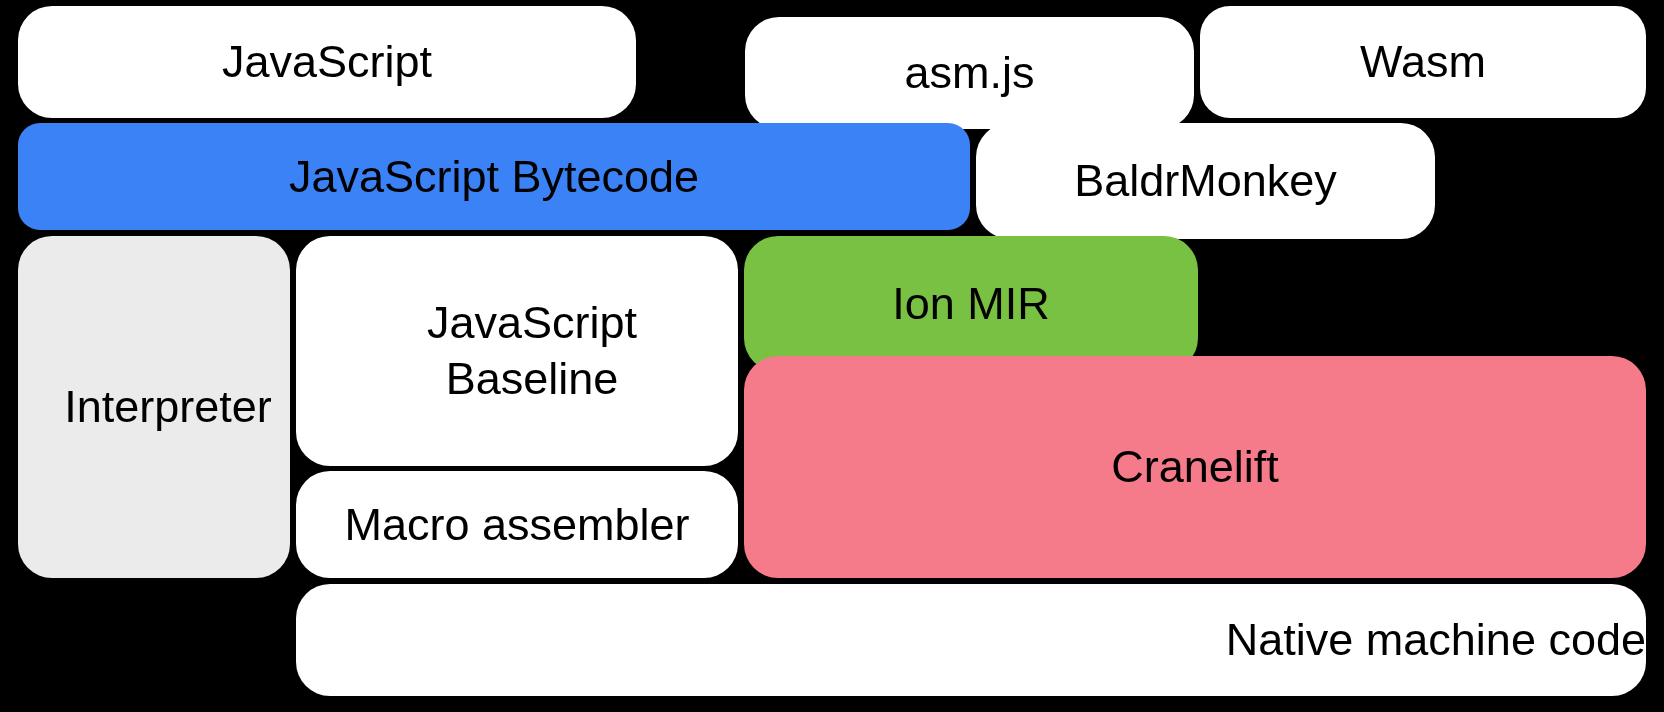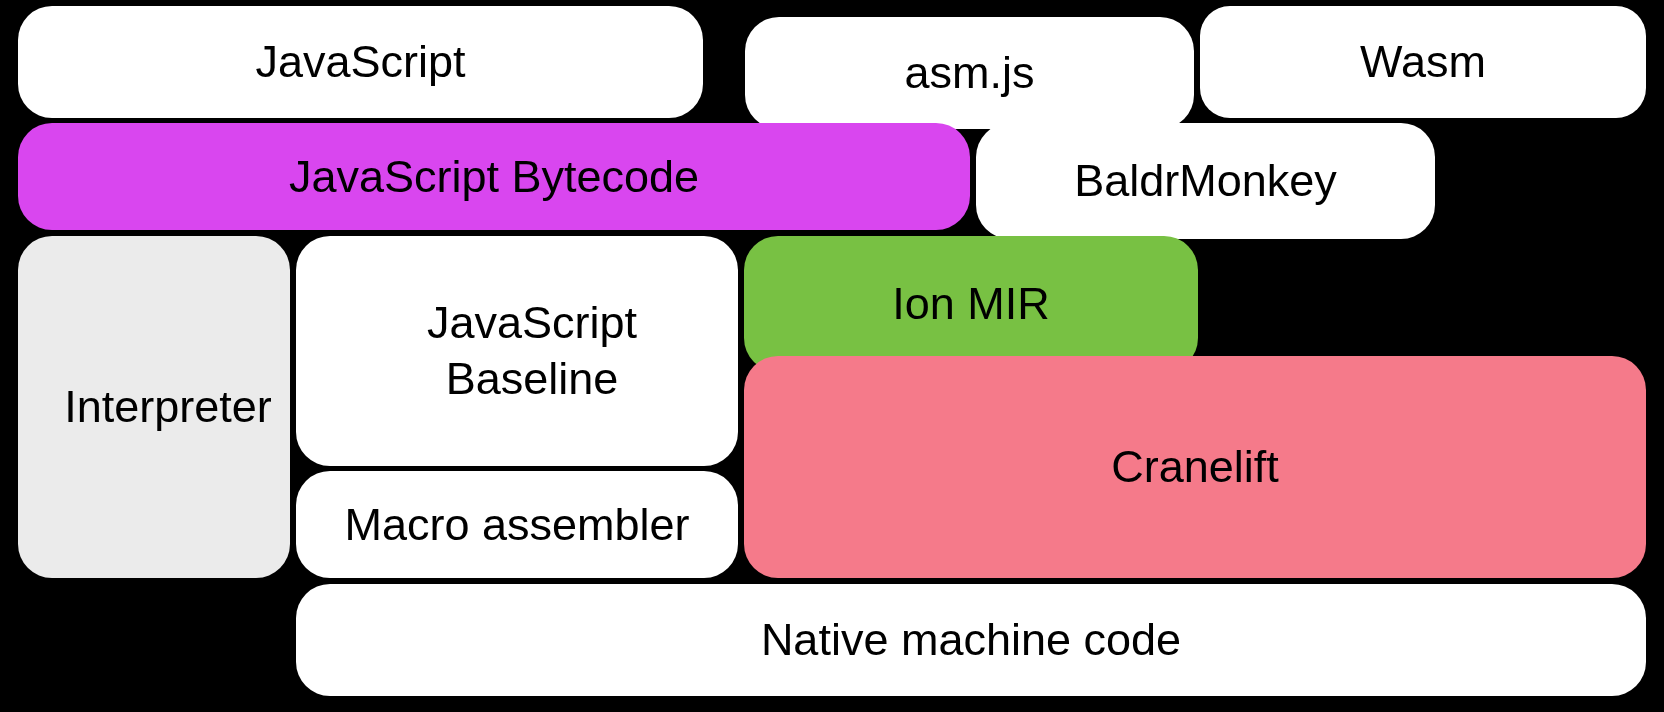--- a/index.html
+++ b/index.html
@@ -34,33 +34,33 @@
   .node .label.wrap {
     white-space: normal;
     max-width: 320px;
   }
 </style>
 </head>
 <body>
 
 <div class="canvas">
 
-  <div class="node" style="left: 18px; top: 6px; width: 685px; height: 112px; background: rgb(255, 255, 255);">
+  <div class="node" style="left: 18px; top: 6px; width: 618px; height: 112px; background: rgb(255, 255, 255);">
     <span class="label">JavaScript</span>
   </div>
 
   <div class="node" style="left: 745px; top: 6px; width: 449px; height: 112px; background: rgb(255, 255, 255); margin-top: 11px;">
     <span class="label">asm.js</span>
   </div>
 
   <div class="node" style="left: 1200px; top: 6px; width: 446px; height: 112px; background: rgb(255, 255, 255); border-radius: 30px;">
     <span class="label">Wasm</span>
   </div>
 
-  <div class="node" style="left: 18px; top: 123px; width: 952px; height: 107px; background: #d946ef;">
+  <div class="node" style="left: 18px; top: 123px; width: 952px; height: 107px; background: #3b82f6; border-radius: 22px;">
     <span class="label">JavaScript Bytecode</span>
   </div>
 
   <div class="node" style="left: 976px; top: 123px; width: 459px; height: 116px; background: rgb(255, 255, 255);">
     <span class="label">BaldrMonkey</span>
   </div>
 
   <div class="node" style="left: 18px; top: 236px; width: 272px; height: 342px; background: rgb(235, 235, 235); padding-left: 28px;">
     <span class="label">Interpreter</span>
   </div>
@@ -74,17 +74,17 @@
   </div>
 
   <div class="node" style="left: 744px; top: 356px; width: 902px; height: 222px; background: rgb(245, 122, 138);">
     <span class="label">Cranelift</span>
   </div>
 
   <div class="node" style="left: 296px; top: 471px; width: 442px; height: 107px; background: rgb(255, 255, 255);">
     <span class="label">Macro assembler</span>
   </div>
 
-  <div class="node" style="left: 296px; top: 584px; width: 1350px; height: 112px; background: rgb(255, 255, 255);">
+  <div class="node" style="left: 296px; top: 584px; width: 1350px; height: 112px; background: rgb(255, 255, 255); justify-content: flex-end;">
     <span class="label">Native machine code</span>
   </div>
 
 </div>
 
 </body></html>

